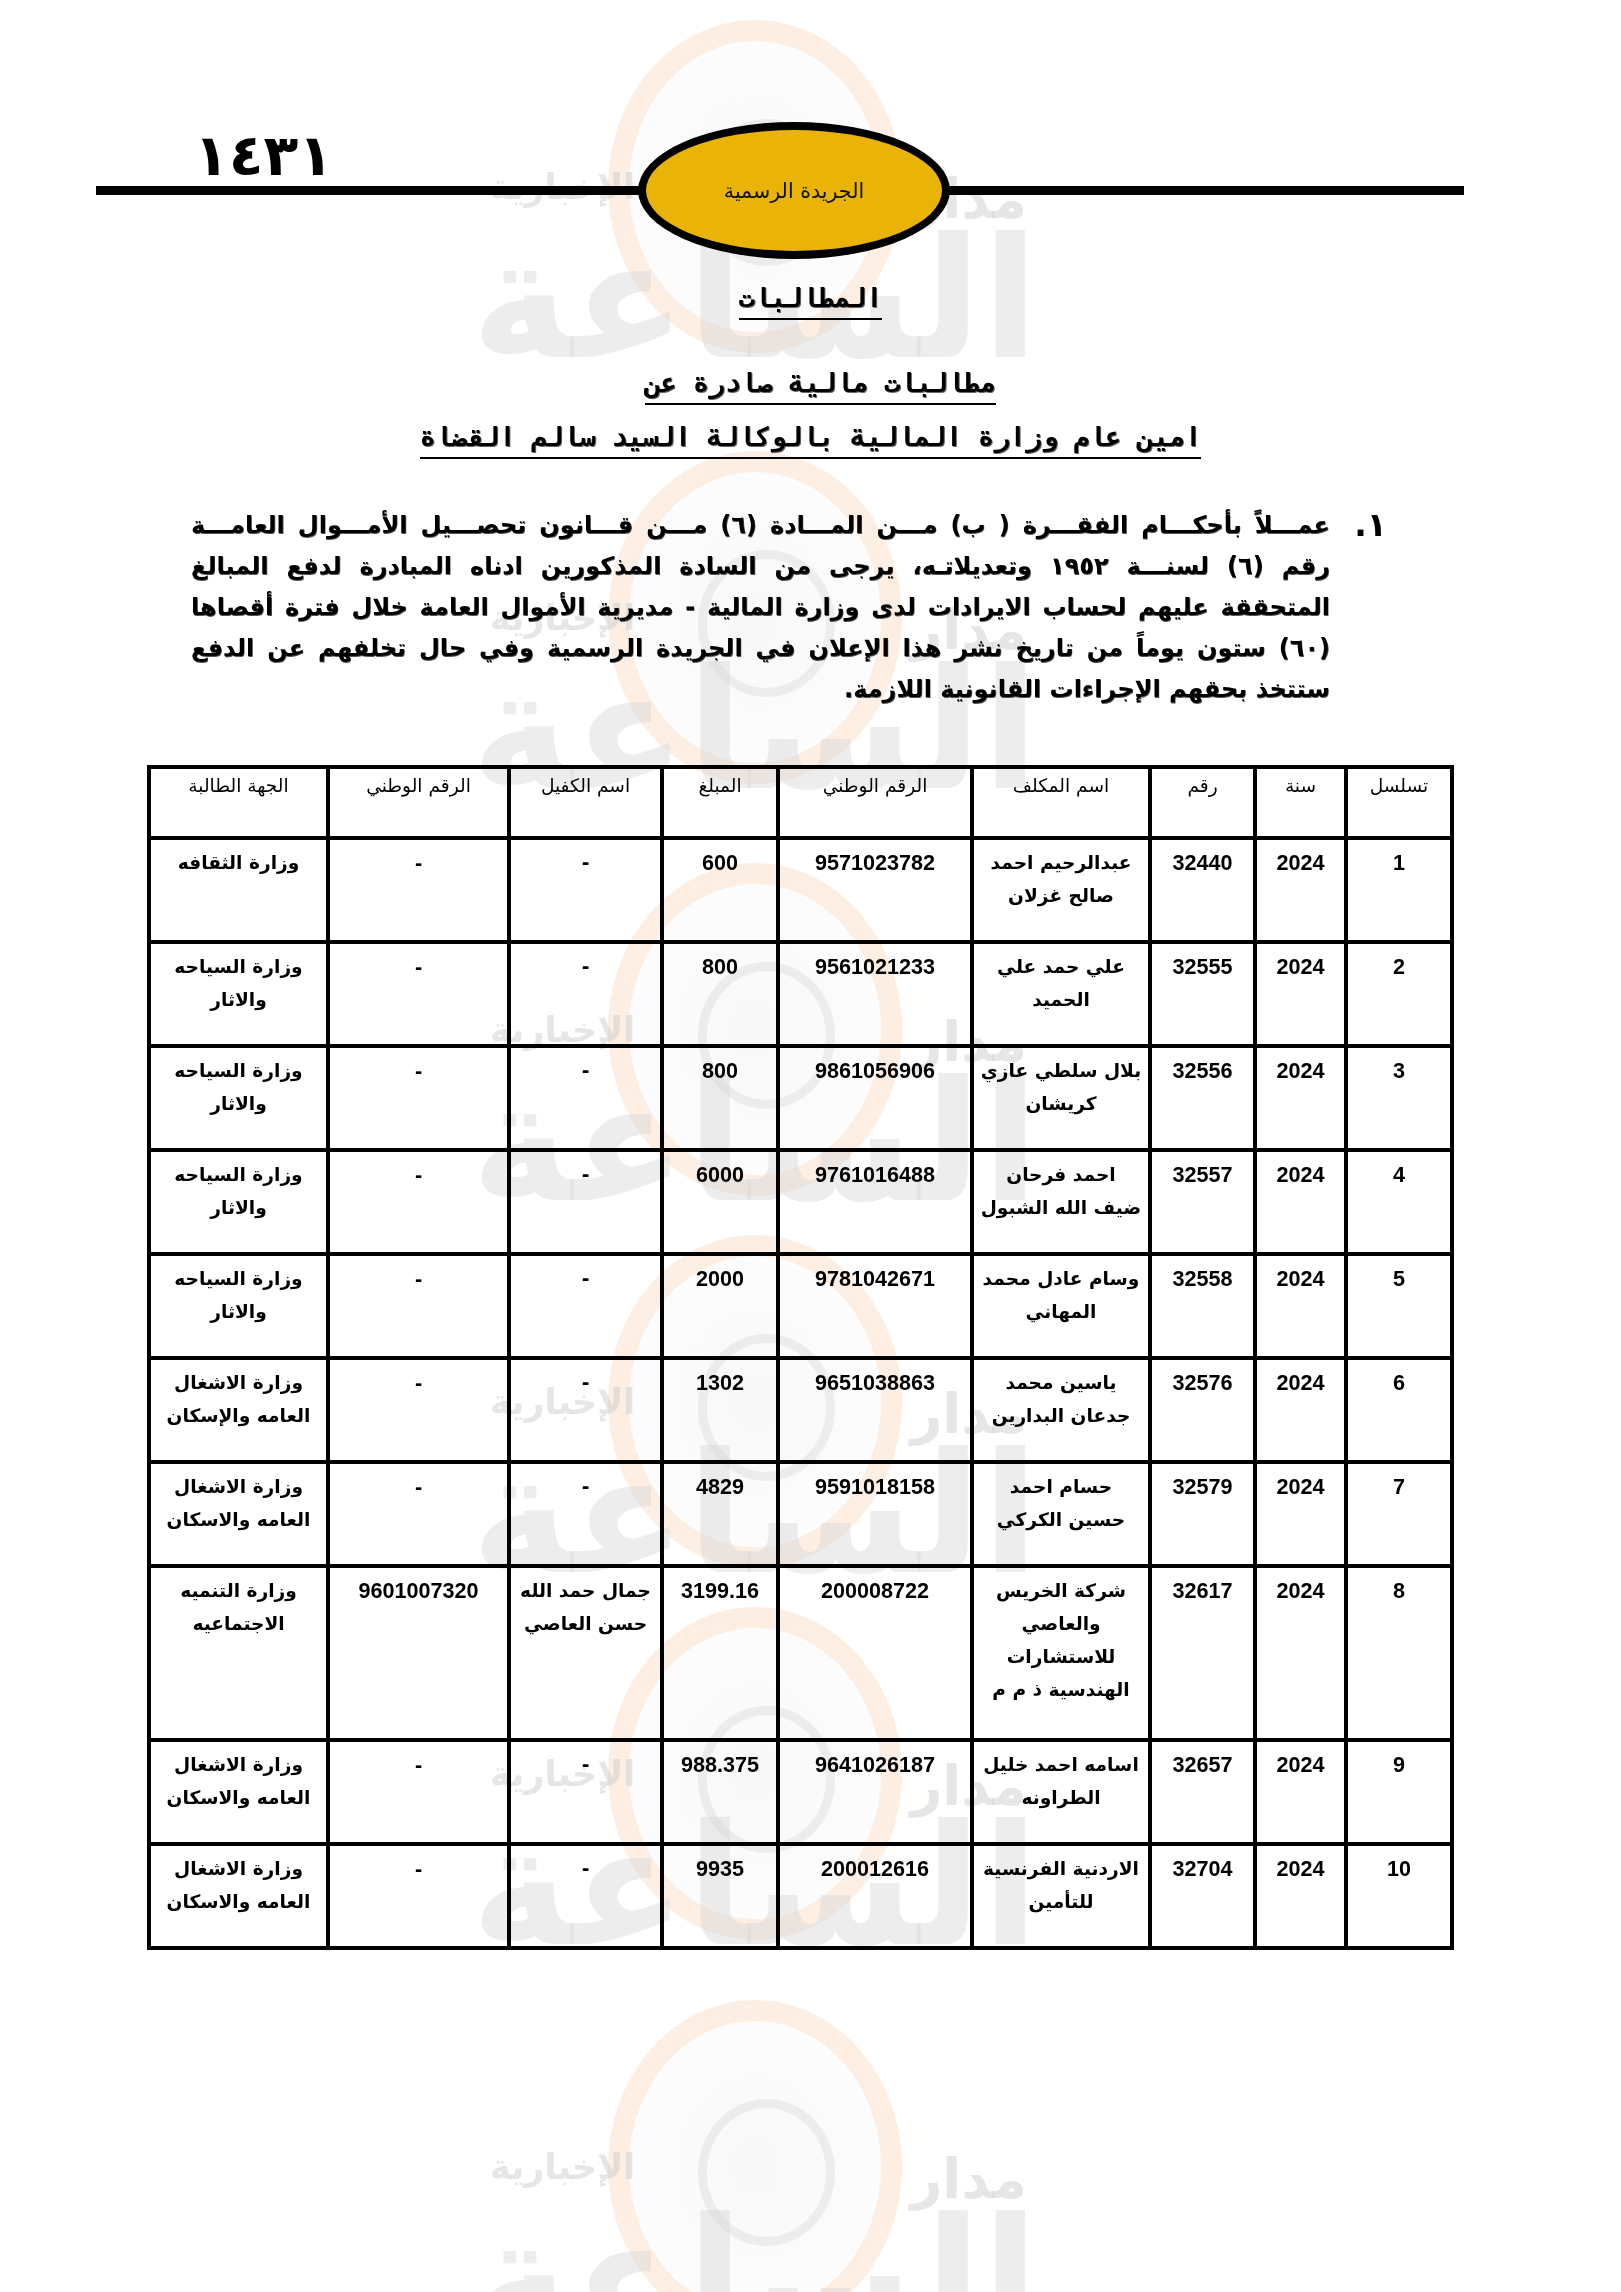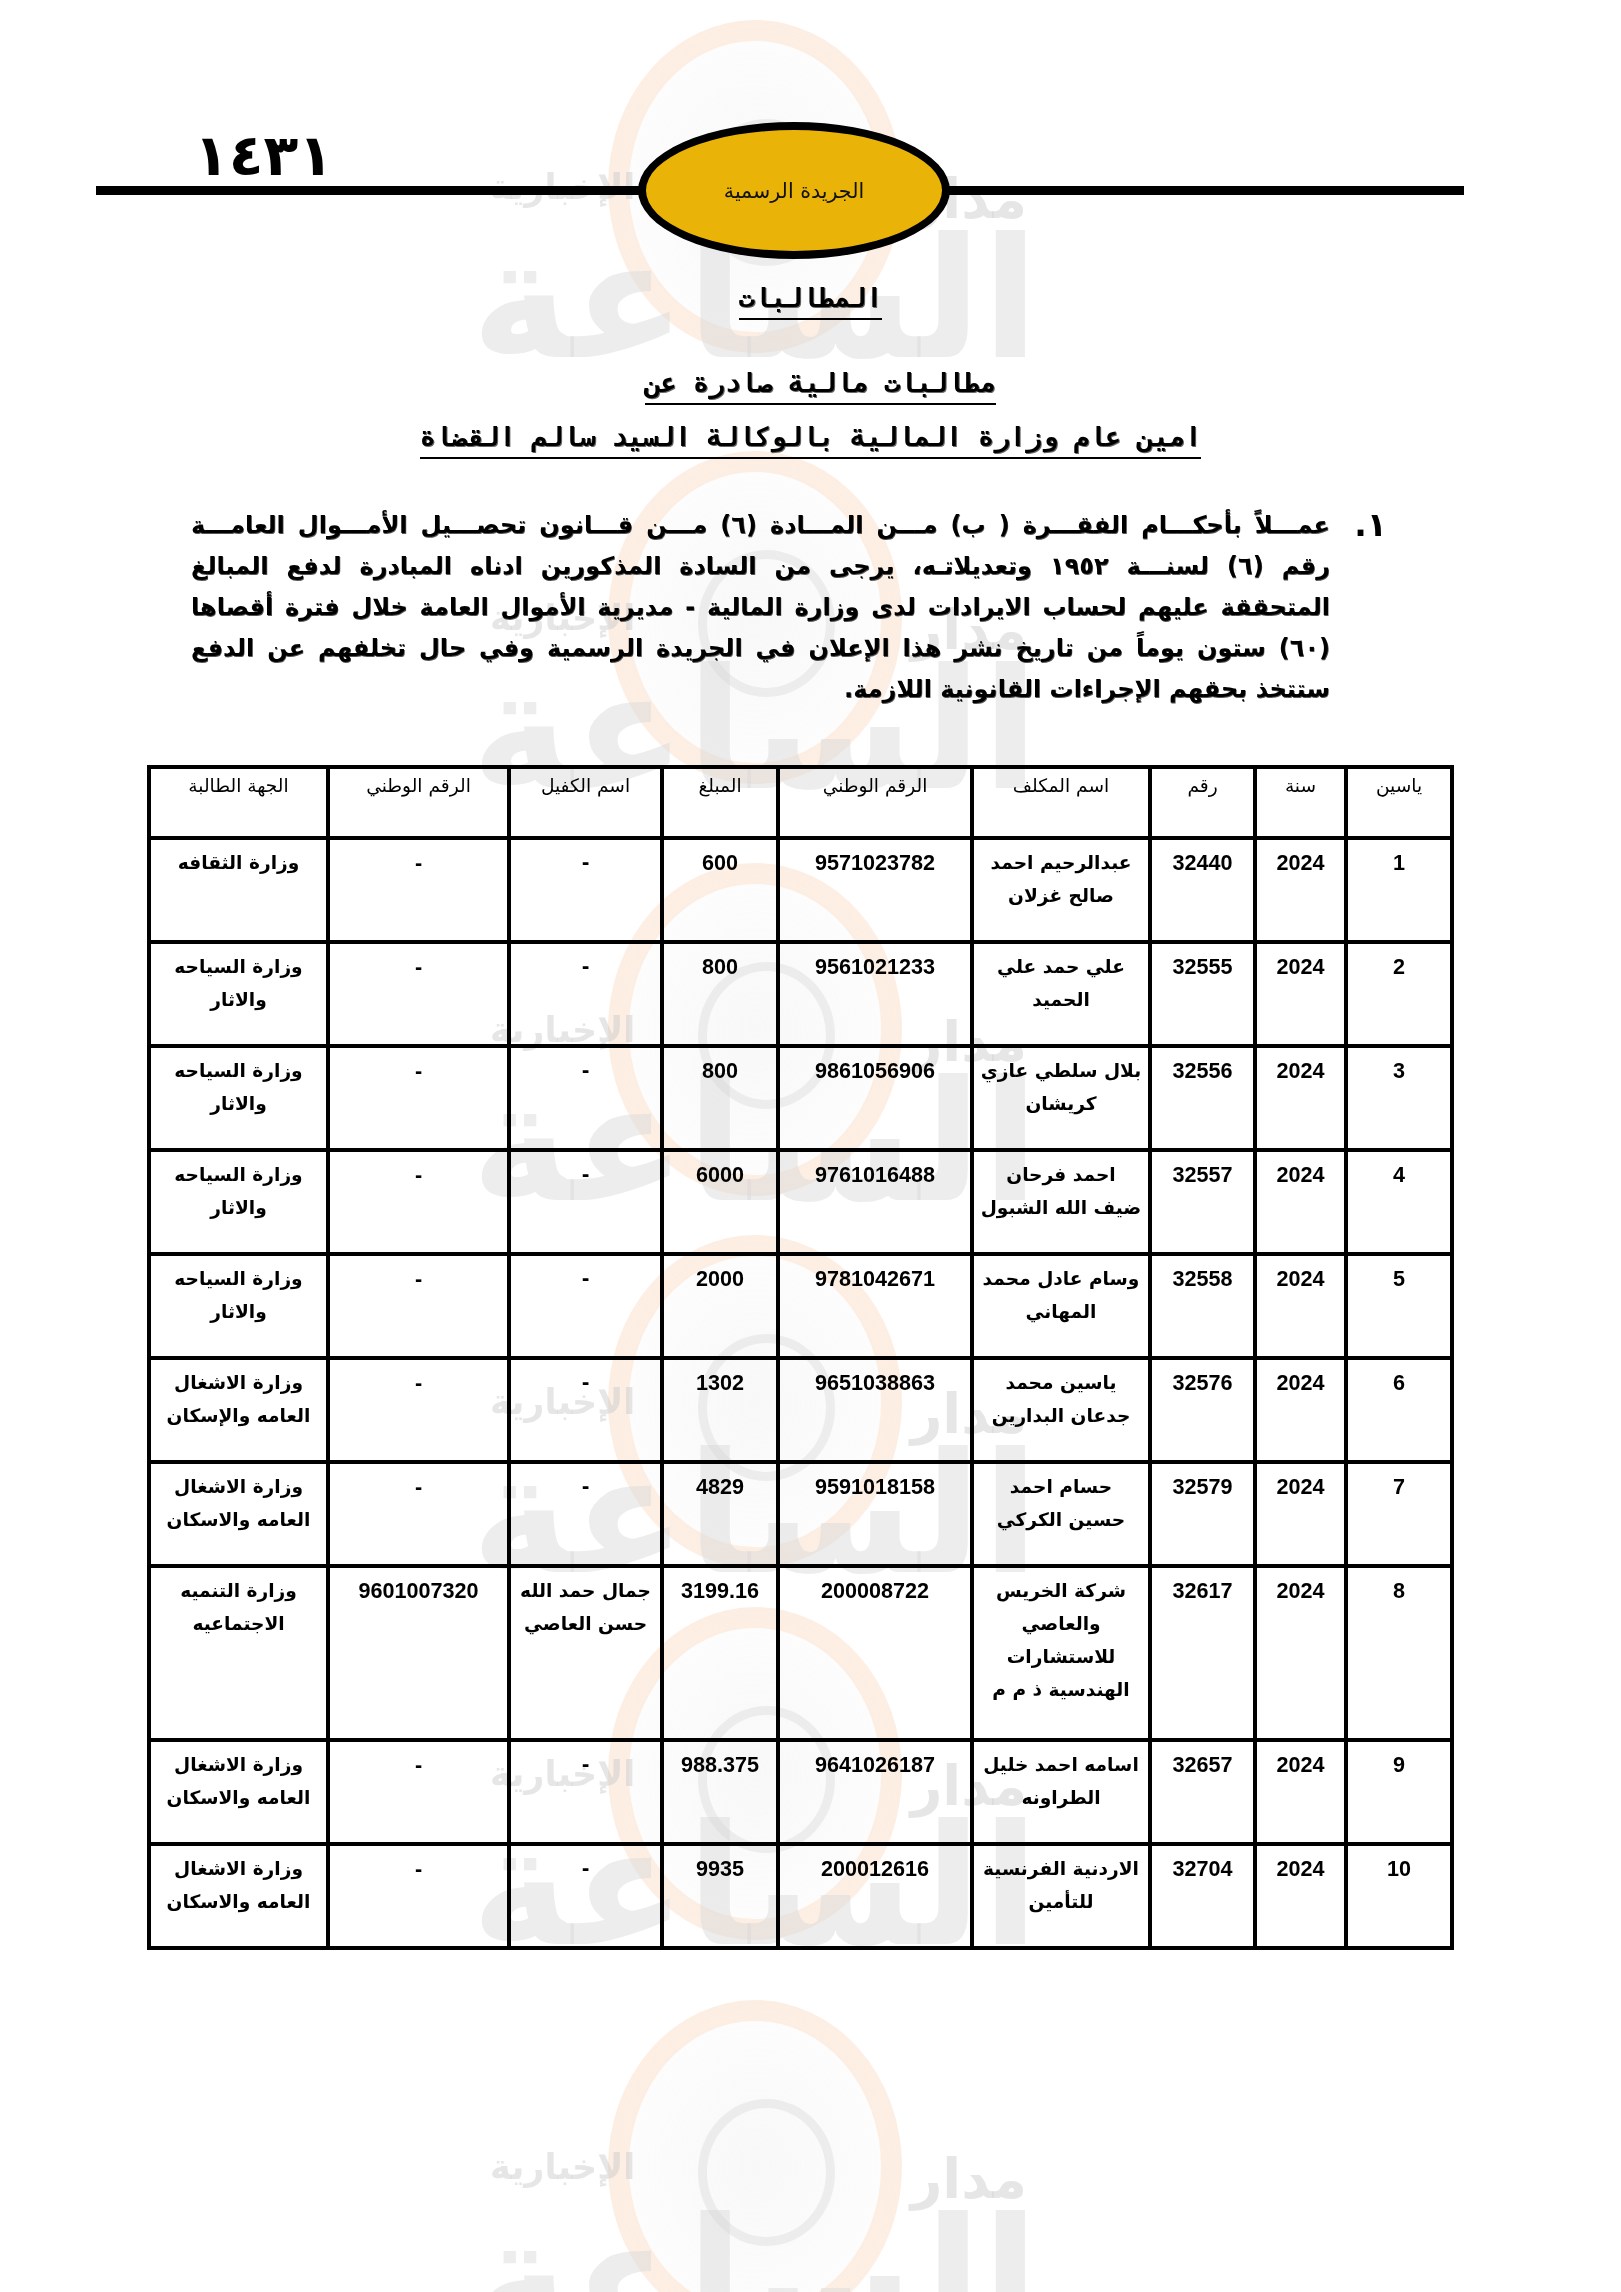--- a/index.html
+++ b/index.html
@@ -311,21 +311,21 @@
     <col style="width:105px">
     <col style="width:178px">
     <col style="width:194px">
     <col style="width:116px">
     <col style="width:153px">
     <col style="width:181px">
     <col style="width:179px">
   </colgroup>
   <thead>
     <tr>
-      <th>ياسين</th>
+      <th>تسلسل</th>
       <th>سنة</th>
       <th>رقم</th>
       <th>اسم المكلف</th>
       <th>الرقم الوطني</th>
       <th>المبلغ</th>
       <th>اسم الكفيل</th>
       <th>الرقم الوطني</th>
       <th>الجهة الطالبة</th>
     </tr>
   </thead>

